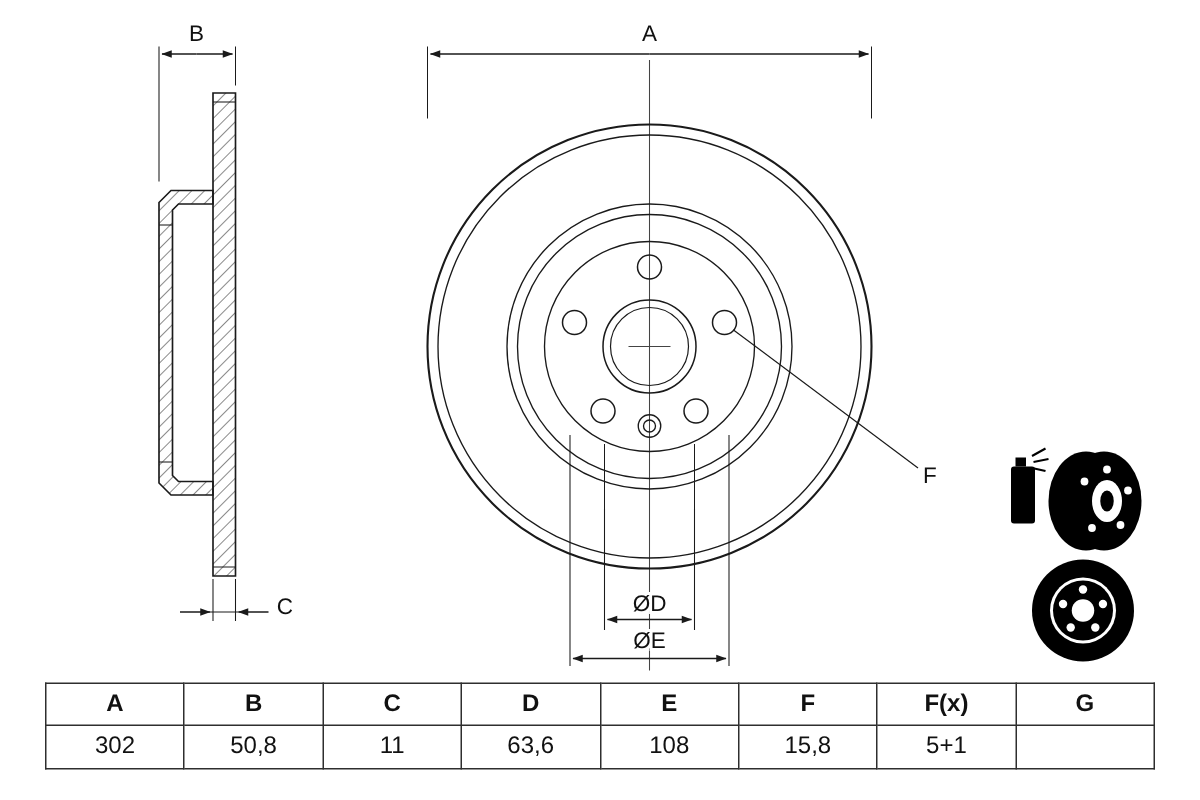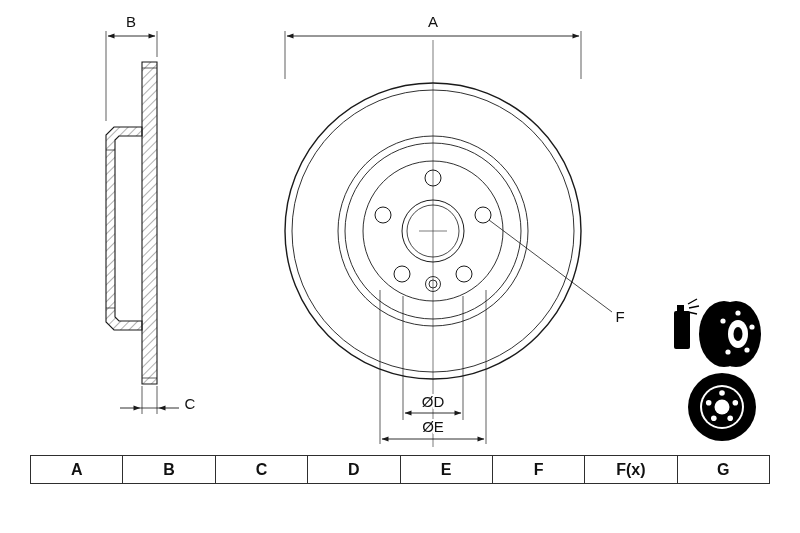--- a/index.html
+++ b/index.html
@@ -164,16 +164,26 @@
       <tr class="hdr">
         <td>A</td>
         <td>B</td>
         <td>C</td>
         <td>D</td>
         <td>E</td>
         <td>F</td>
         <td>F(x)</td>
         <td>G</td>
       </tr>
+      <tr class="val">
+        <td>302</td>
+        <td>50,8</td>
+        <td>11</td>
+        <td>63,6</td>
+        <td>108</td>
+        <td>15,8</td>
+        <td>5+1</td>
+        <td></td>
+      </tr>
     </tbody>
   </table>
 
 </div>
 
 </body></html>

